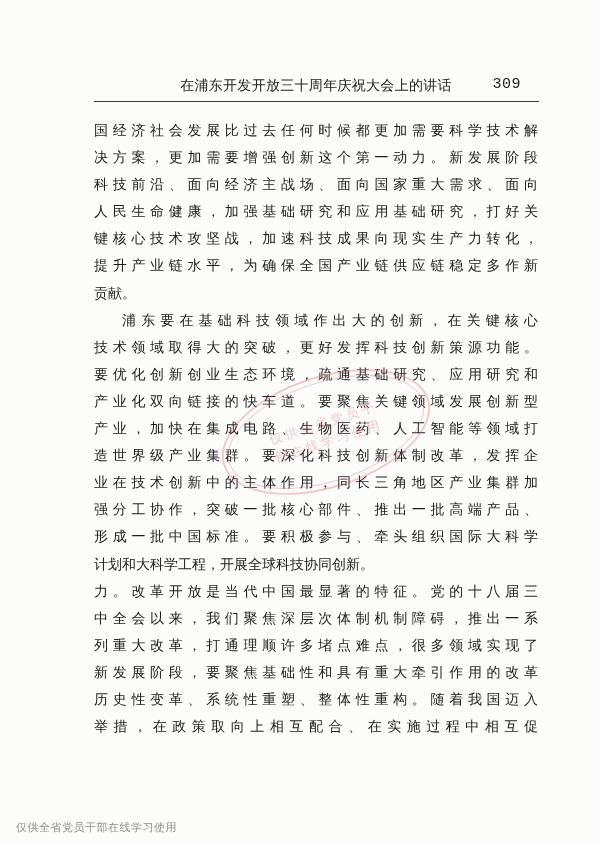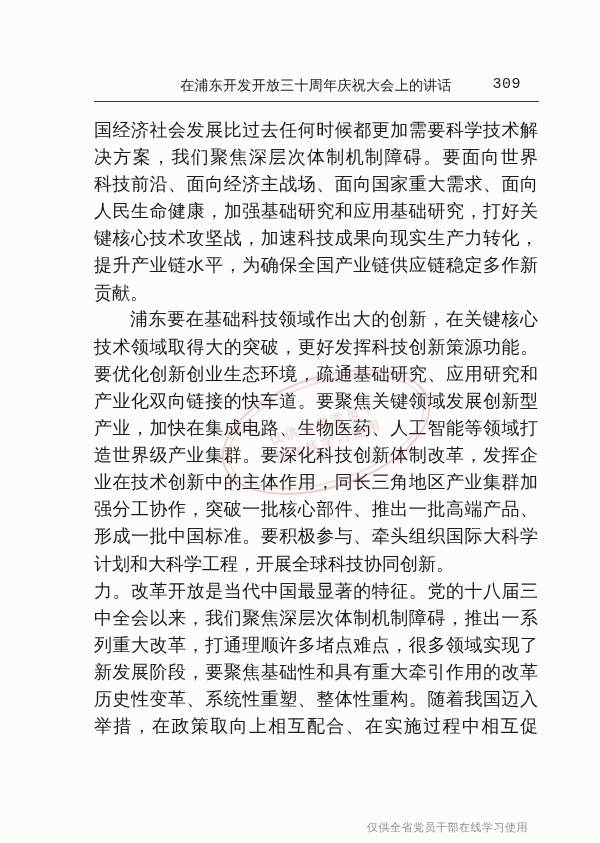--- a/index.html
+++ b/index.html
@@ -47,31 +47,31 @@
     height: 1.4px;
     background: #3c3c3c;
   }
 
   
   .body-text {
     position: absolute;
     top: 117px;
     left: 78px;
     width: 444px;
-    font-size: 18px;
+    font-size: 14px;
     line-height: 27.1px;
     color: #1c1c1c;
   }
   .line {
     text-align: justify;
     text-align-last: justify;
     height: 27.1px;
     overflow: hidden;
   }
-  .line.indent { text-indent: 2em; font-family: Liberation Mono, monospace; }
+  .line.indent { text-indent: 2em; }
   .line.short  { text-align-last: left; }
 
   
   .stamp {
     position: absolute;
     left: 202px;
     top: 376px;
     width: 216px;
     height: 112px;
     transform: rotate(-18deg);
@@ -106,41 +106,41 @@
     color: #d84c4c;
     white-space: nowrap;
   }
 
   
   .footer-watermark {
     position: absolute;
     top: 820px;
     left: 0;
     width: 512px;
-    text-align: right;
+    text-align: left;
     font-family: "Liberation Sans", sans-serif;
     font-size: 11px;
     letter-spacing: 0.5px;
     color: #8f8f8f;
   }
 </style>
 </head>
 <body>
 
 <div class="page">
 
   <div class="header-title">在浦东开发开放三十周年庆祝大会上的讲话</div>
 
   <div class="header-pagenum">309</div>
 
   <div class="header-rule"></div>
 
   <div class="body-text">
       <div class="line">国经济社会发展比过去任何时候都更加需要科学技术解</div>
-      <div class="line">决方案，我们聚焦深层次体制机制障碍。要面向世界</div>
+      <div class="line">决方案，更加需要增强创新这个第一动力。新发展阶段</div>
       <div class="line">科技前沿、面向经济主战场、面向国家重大需求、面向</div>
       <div class="line">人民生命健康，加强基础研究和应用基础研究，打好关</div>
       <div class="line">键核心技术攻坚战，加速科技成果向现实生产力转化，</div>
       <div class="line">提升产业链水平，为确保全国产业链供应链稳定多作新</div>
       <div class="line short">贡献。</div>
       <div class="line indent">浦东要在基础科技领域作出大的创新，在关键核心</div>
       <div class="line">技术领域取得大的突破，更好发挥科技创新策源功能。</div>
       <div class="line">要优化创新创业生态环境，疏通基础研究、应用研究和</div>
       <div class="line">产业化双向链接的快车道。要聚焦关键领域发展创新型</div>
       <div class="line">产业，加快在集成电路、生物医药、人工智能等领域打</div>

